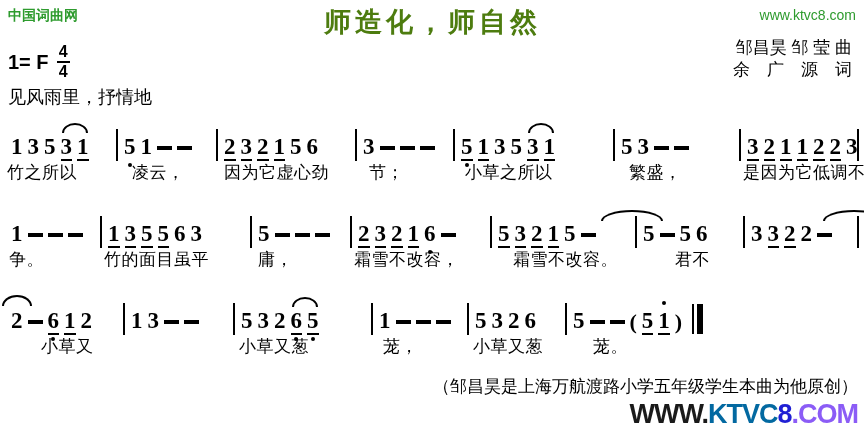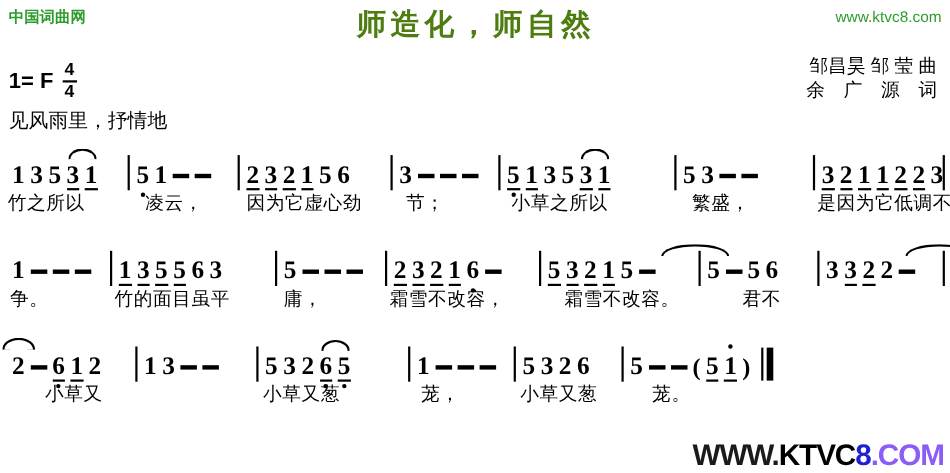--- a/index.html
+++ b/index.html
@@ -9,21 +9,21 @@
 
   
   .top-row { position:relative; height:30px; }
   .site-name { position:absolute; left:3px; top:3px; font-size:14px; font-weight:bold; color:#2e9b2e; }
   .site-url-top { position:absolute; right:4px; top:3px; font-size:14px; color:#2e9b2e; }
   .song-title { position:absolute; left:50%; top:0; transform:translateX(-50%);
     font-family:"DejaVu Serif", serif; font-weight:900; font-size:27px; letter-spacing:4px;
     white-space:nowrap; color:#4d7c0f; }
 
   
-  .meta-row { position:relative; height:48px; margin-top:15px; }
+  .meta-row { position:relative; height:48px; margin-top:3px; }
   .key-box { position:absolute; left:3px; top:6px; display:flex; align-items:center; gap:8px; }
   .key-sig { font-size:20px; font-weight:bold; }
   .time-frac { display:flex; flex-direction:column; align-items:center; line-height:1; }
   .time-frac .tnum { font-size:16px; font-weight:bold; padding:1px 2px; }
   .time-frac .tbar { width:13px; height:2px; background:#000; }
   .credits { position:absolute; right:8px; top:0; text-align:right; font-size:17px; line-height:22px; }
   .tempo { font-size:18px; padding-left:3px; height:24px; }
 
   
   .score { margin-top:8px; }
@@ -310,16 +310,17 @@
               <span class="fb-thin"></span>
               <span class="fb-thick"></span>
             </span>
           </div>
           <div class="lyric" style="padding-left: 26px;">茏。</div>
         </div>
       </div>
     </div>
 
   <div class="footer">
-    <div class="footer-logo"><span class="logo-part" style="color: rgb(26, 26, 26);">WWW.</span><span class="logo-part" style="color: #000000;">KTVC</span><span class="logo-part" style="color: rgb(31, 31, 212);">8</span><span class="logo-part" style="color: #8b5cf6;">.COM</span></div>
+    <div class="footer-note">（邹昌昊是上海万航渡路小学五年级学生本曲为他原创）</div>
+    <div class="footer-logo"><span class="logo-part" style="color: rgb(26, 26, 26);">WWW.</span><span class="logo-part" style="color: #0369a1;">KTVC</span><span class="logo-part" style="color: rgb(31, 31, 212);">8</span><span class="logo-part" style="color: #8b5cf6;">.COM</span></div>
   </div>
 
 </div>
 
 </body></html>

